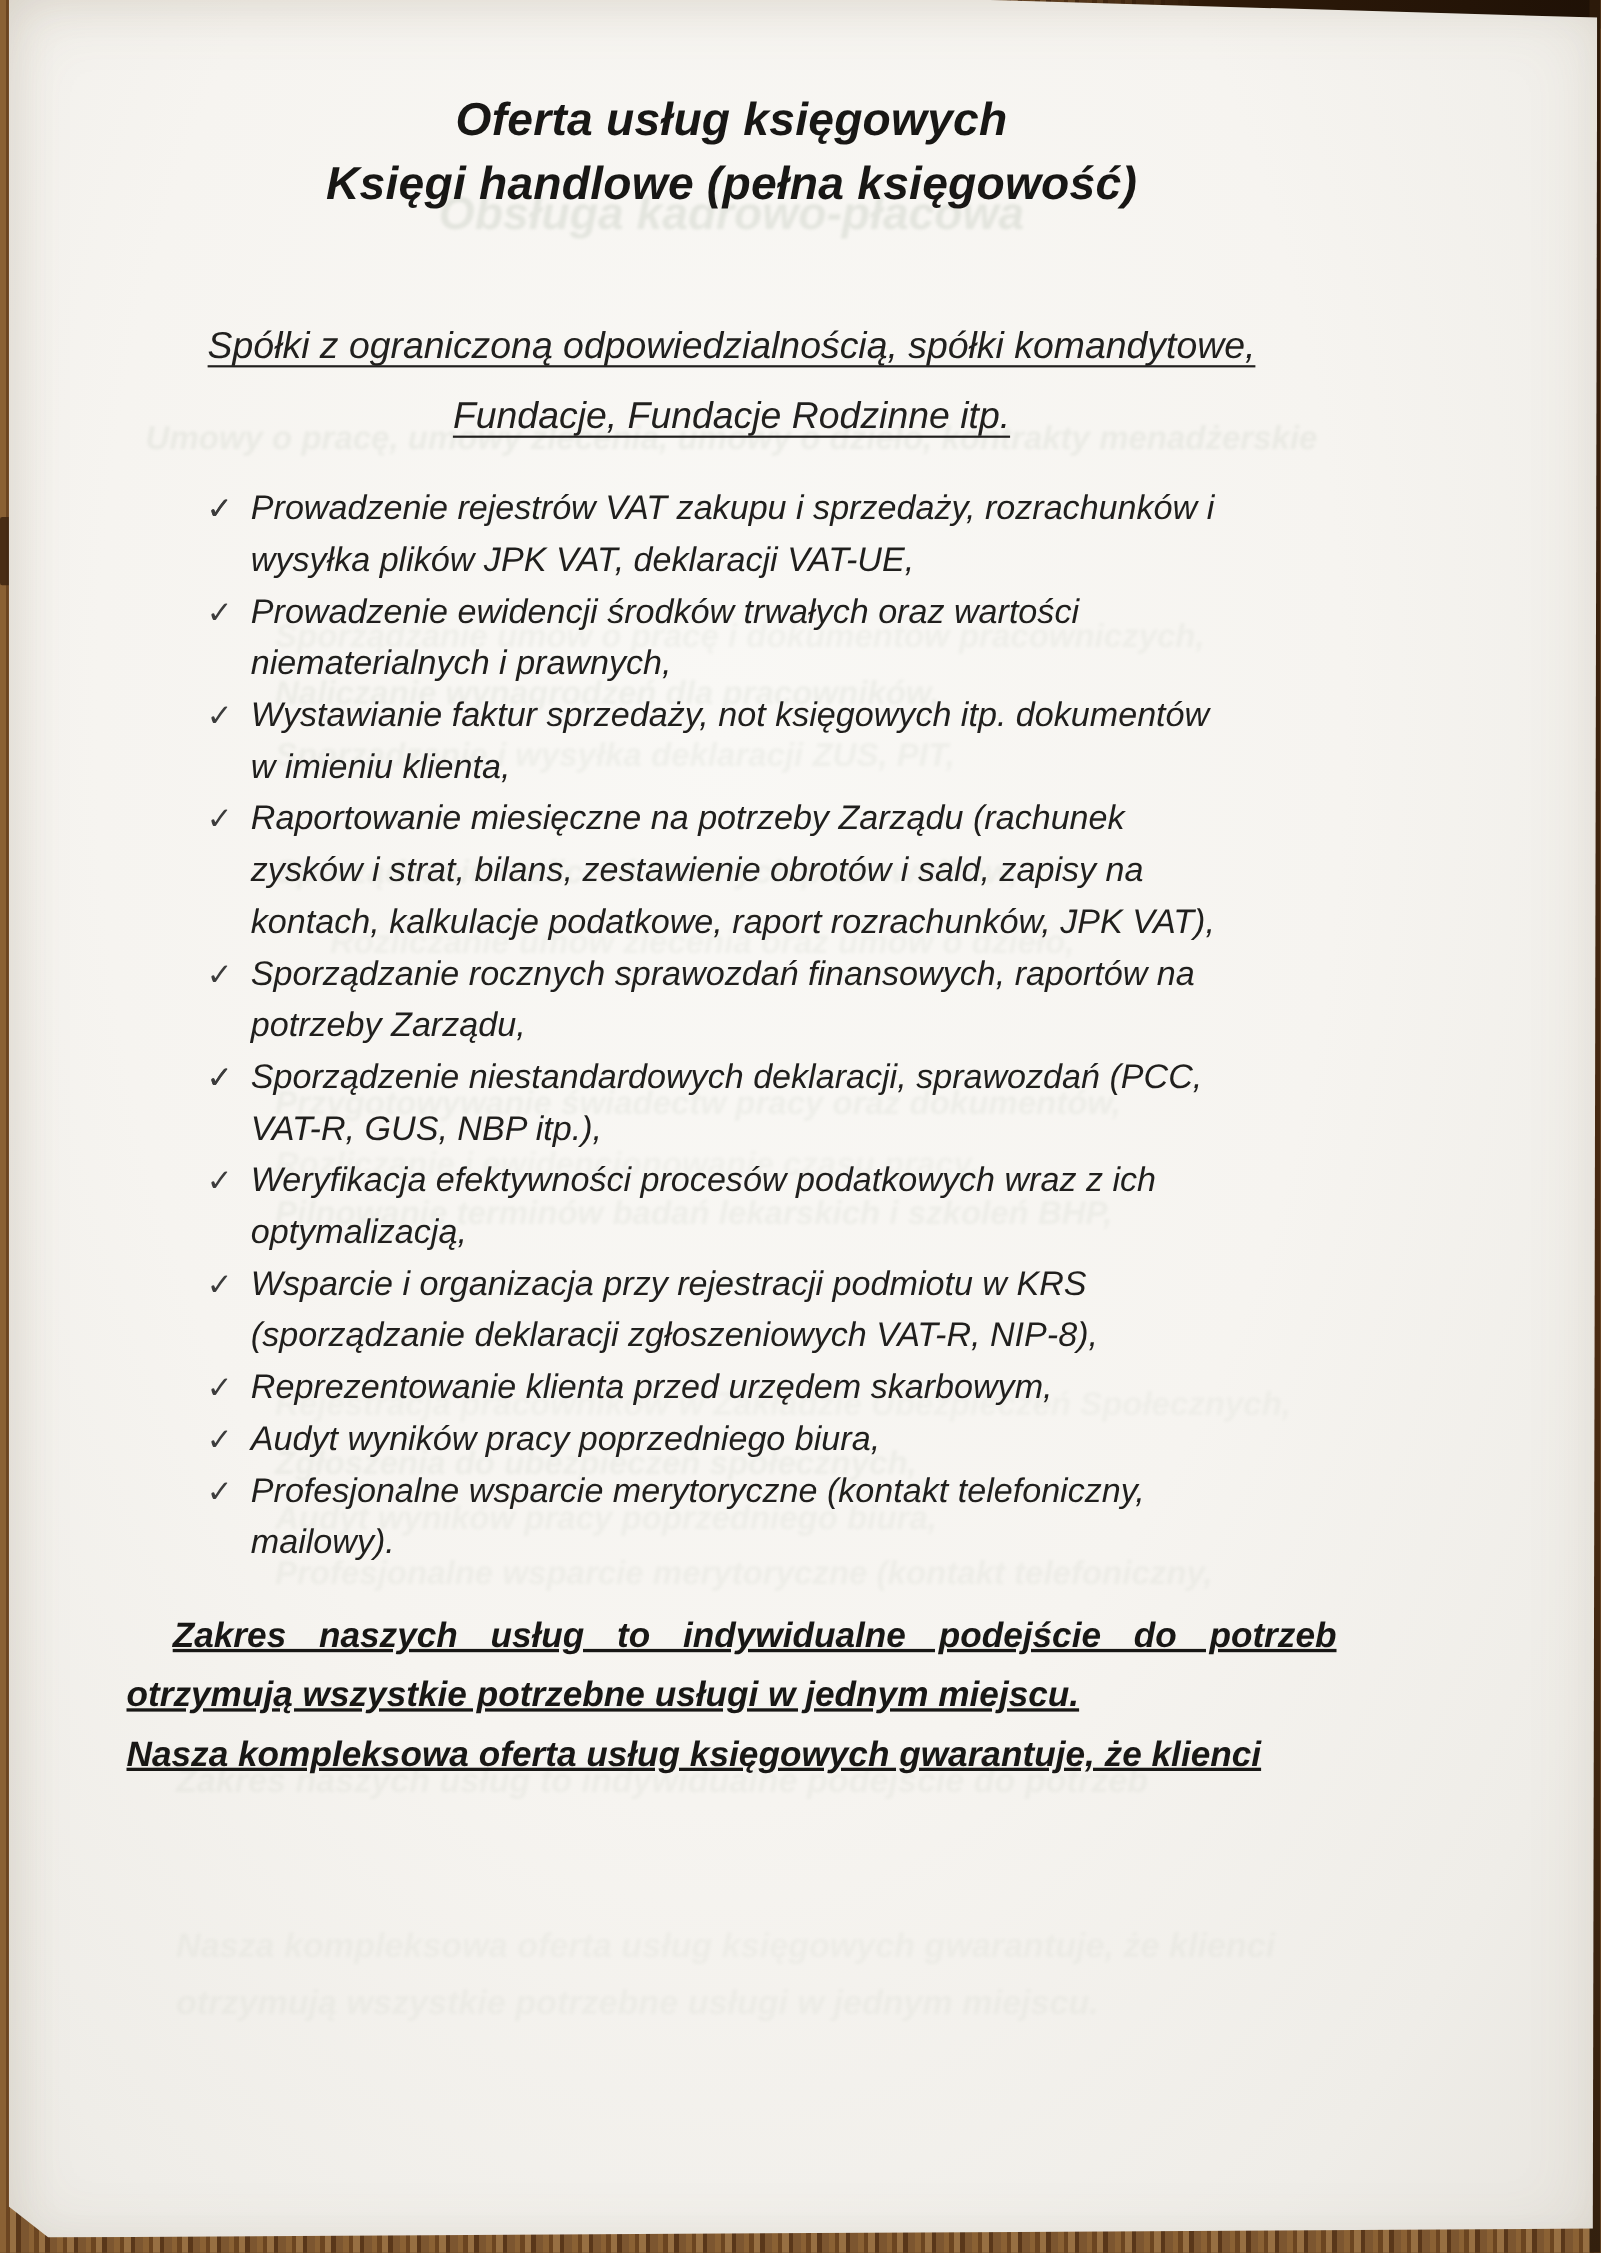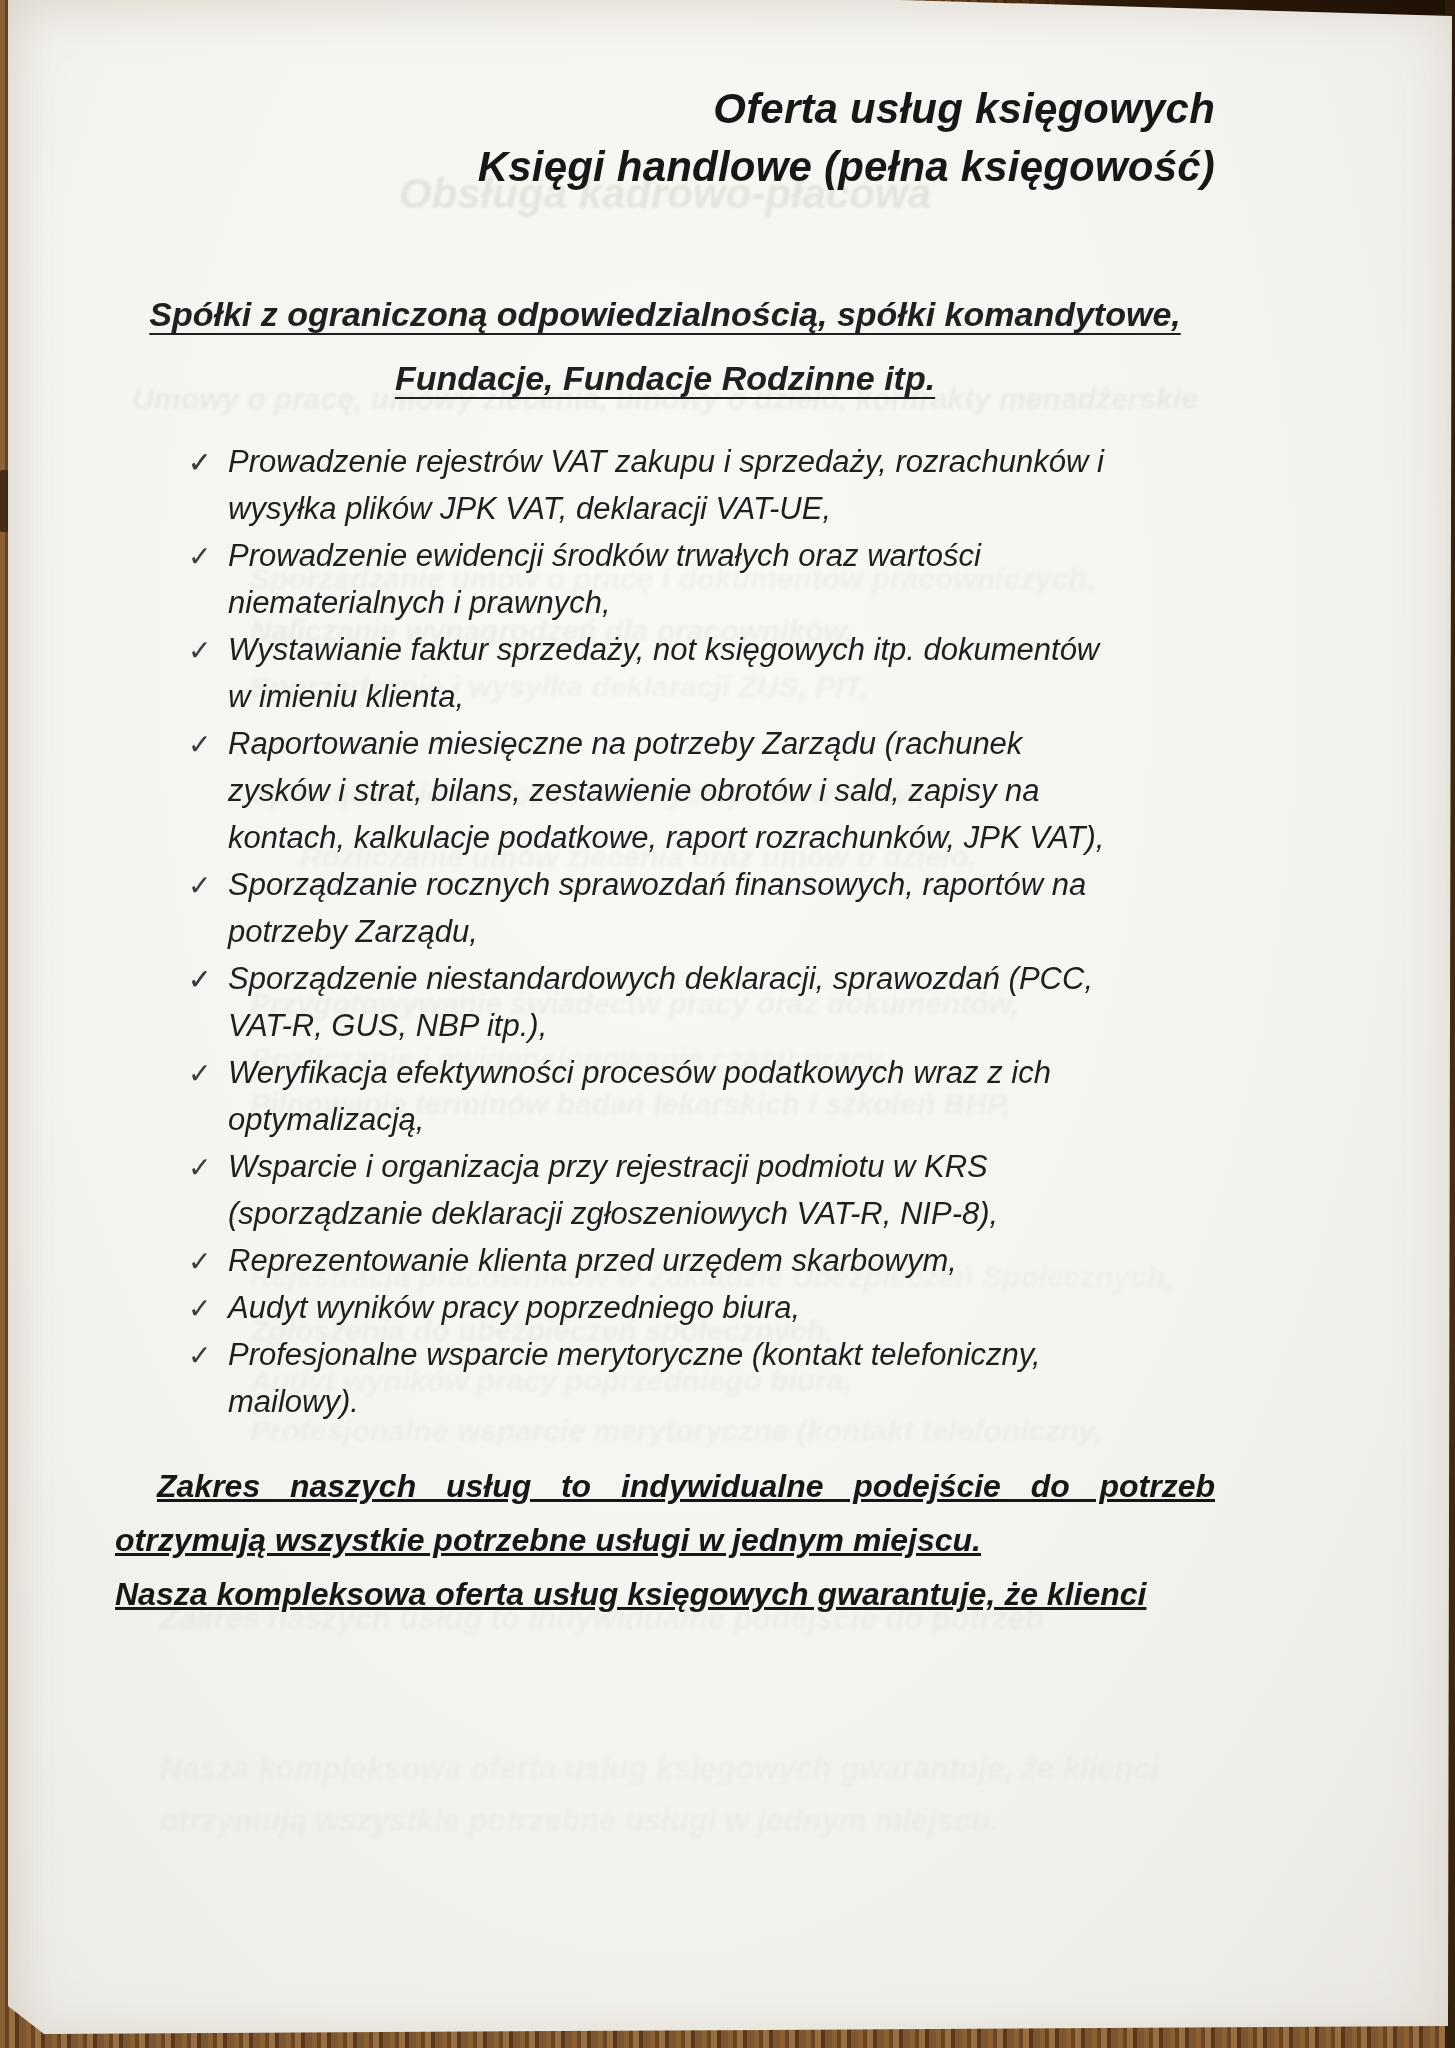--- a/index.html
+++ b/index.html
@@ -61,35 +61,34 @@
     position:absolute;
     font:italic 700 30px/38px "Liberation Sans",sans-serif;
     color:#7e8f78;filter:blur(1.6px);white-space:nowrap;
   }
   
   .content{
     position:absolute;left:115px;top:0;width:1100px;
     color:#1e1d1b;font-style:italic;
   }
   .title{
-    margin:0;text-align:right;
+    margin:0;text-align:center;
     font:italic 700 42px/58px "Liberation Sans",sans-serif;
     color:#181715;letter-spacing:.2px;
   }
   .title.first{padding-top:80px;}
   .audience{
     margin-top:86px;text-align:center;
     font:italic 400 34px/64px "Liberation Sans",sans-serif;
     color:#21201e;
   }
   .audience .u{
     text-decoration:underline;
     text-underline-offset:7px;
     text-decoration-thickness:2px;
-    font-weight:bold;
   }
   ul.services{
     margin:28px 0 0;padding:0 58px 0 0;list-style:none;
     font:italic 400 31px/47px "Liberation Sans",sans-serif;
     color:#201f1d;
   }
   ul.services li{
     position:relative;padding-left:113px;white-space:pre-line;
   }
   ul.services .check{

